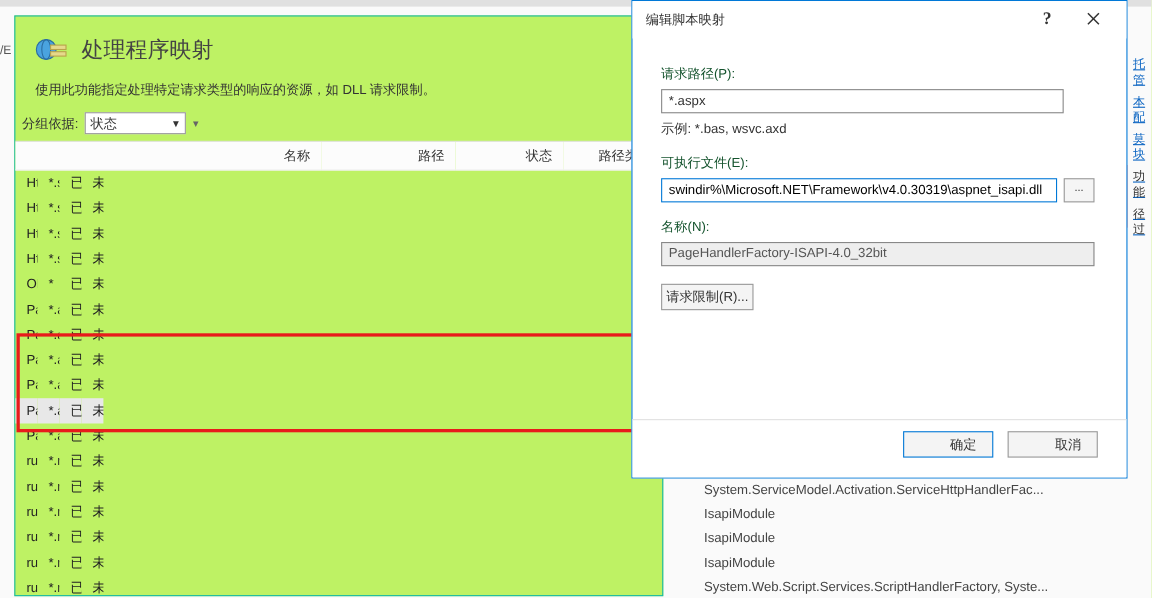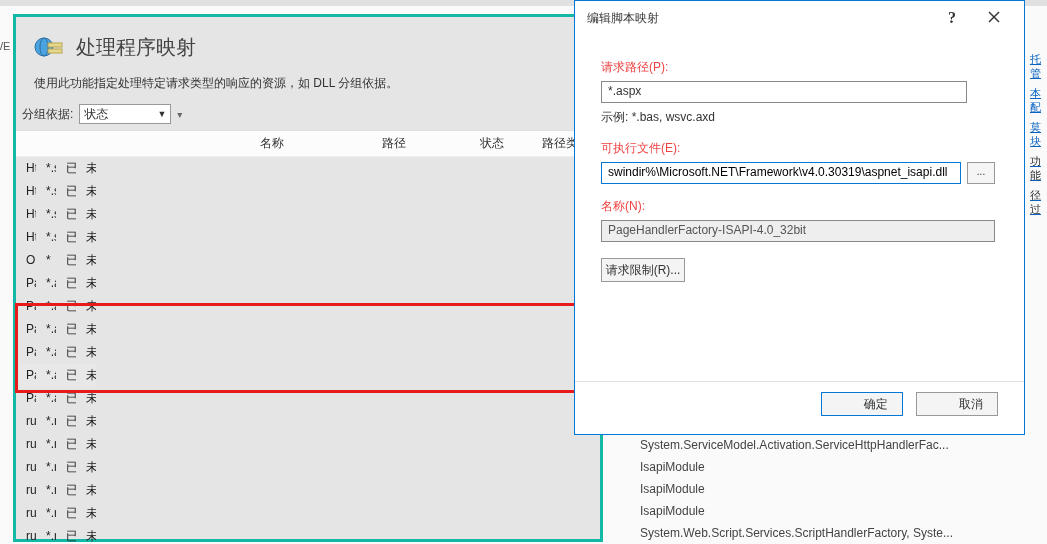--- a/index.html
+++ b/index.html
@@ -1,18 +1,18 @@
 <!DOCTYPE html>
 <html><head>
 <meta charset="utf-8">
 <style>
   * { box-sizing: border-box; margin: 0; padding: 0; font-family: "Microsoft YaHei", "Segoe UI", sans-serif; }
   body { background: #fafafa; width: 1047px; height: 544px; overflow: hidden; position: relative; font-size: 12px; color: #333; }
 
-  .main-window { position: absolute; left: 13px; top: 14px; width: 590px; height: 528px; border: 3px solid #14b8a6; background: #e5e5e5; }
+  .main-window { position: absolute; left: 13px; top: 14px; width: 590px; height: 528px; border: 1px solid #14b8a6; background: #bef264; }
   .mw-header { padding: 14px 18px 10px 18px; display: flex; align-items: center; }
   .mw-header .icon { width: 32px; height: 32px; margin-right: 10px; }
   .mw-header h1 { font-size: 20px; font-weight: normal; color: #444; }
   .mw-desc { padding: 2px 18px 12px 18px; color: #333; font-size: 12px; }
   .group-row { padding: 0 6px 6px 6px; display: flex; align-items: center; border-bottom: 1px solid #e0e0e0; }
   .group-row label { margin-right: 6px; font-size: 12px; }
   .group-select { width: 92px; height: 20px; border: 1px solid #999; background: #fff; display: inline-flex; align-items: center; justify-content: space-between; padding: 0 4px; font-size: 12px; }
   .group-select span.caret { font-size: 9px; color: #333; }
 
   .table { display: table; width: 100%; font-size: 12px; }
@@ -31,21 +31,21 @@
   .hl2 { left: 585px; top: 150px; width: 440px; height: 57px; }
 
   .dialog { position: absolute; left: 574px; top: 0; width: 451px; height: 435px; border: 1px solid #0078d7; background: #fff; display: flex; flex-direction: column; }
   .dlg-titlebar { height: 34px; display: flex; align-items: center; padding: 0 8px 0 12px; background: #fff; }
   .dlg-title { flex: 1; font-size: 12px; color: #333; }
   .help-btn { width: 40px; height: 28px; text-align: center; line-height: 28px; font-size: 16px; font-weight: bold; font-family: serif; }
   .close-btn { width: 44px; height: 28px; text-align: center; line-height: 28px; font-size: 14px; }
 
   .dlg-body { padding: 24px 26px 10px 26px; flex: 1; }
   .field { margin-bottom: 14px; }
-  .field-label { display: block; margin-bottom: 5px; font-size: 12px; color: #ef4444; }
+  .field-label { display: block; margin-bottom: 5px; font-size: 12px; color: #14532d; }
   .textbox { width: 366px; min-height: 22px; border: 1px solid #888; padding: 2px 6px; font-size: 12px; background: #fff; display: inline-block; }
   .textbox.readonly { background: #eee; color: #555; }
   .example-text { margin-top: 6px; font-size: 12px; color: #333; }
   .exe-row { display: flex; align-items: center; gap: 6px; }
   .exe-row .textbox { flex: 0 0 360px; color: #000; }
   .browse-btn { width: 28px; height: 22px; border: 1px solid #999; background: #f5f5f5; text-align: center; line-height: 18px; font-size: 10px; }
 
   .reqlimit-btn { margin-top: 16px; width: 84px; height: 24px; border: 1px solid #999; background: #f4f4f4; text-align: center; line-height: 22px; font-size: 12px; }
 
   .dlg-btnrow { padding: 10px 26px 18px 0; text-align: right; background: #fff; border-top: 1px solid #e0e0e0; }
@@ -70,21 +70,21 @@
 <div class="main-window">
   <div class="mw-header">
     <svg class="icon" viewBox="0 0 32 32">
       <circle cx="10" cy="16" r="9" fill="#4aa3df" stroke="#2b6ea3" stroke-width="1"></circle>
       <ellipse cx="10" cy="16" rx="4" ry="9" fill="none" stroke="#2b6ea3"></ellipse>
       <rect x="14" y="12" width="14" height="4" fill="#e6d98b" stroke="#b8a34a"></rect>
       <rect x="14" y="18" width="14" height="4" fill="#e6d98b" stroke="#b8a34a"></rect>
     </svg>
     <h1>处理程序映射</h1>
   </div>
-  <div class="mw-desc">使用此功能指定处理特定请求类型的响应的资源，如 DLL 分组依据。</div>
+  <div class="mw-desc">使用此功能指定处理特定请求类型的响应的资源，如 DLL 请求限制。</div>
   <div class="group-row">
     <label>分组依据:</label>
     <div class="group-select">
       <span>状态</span>
       <span class="caret">▼</span>
     </div>
     <span style="margin-left:6px;font-size:10px;color:#666">▾</span>
   </div>
 
   <div class="table">

